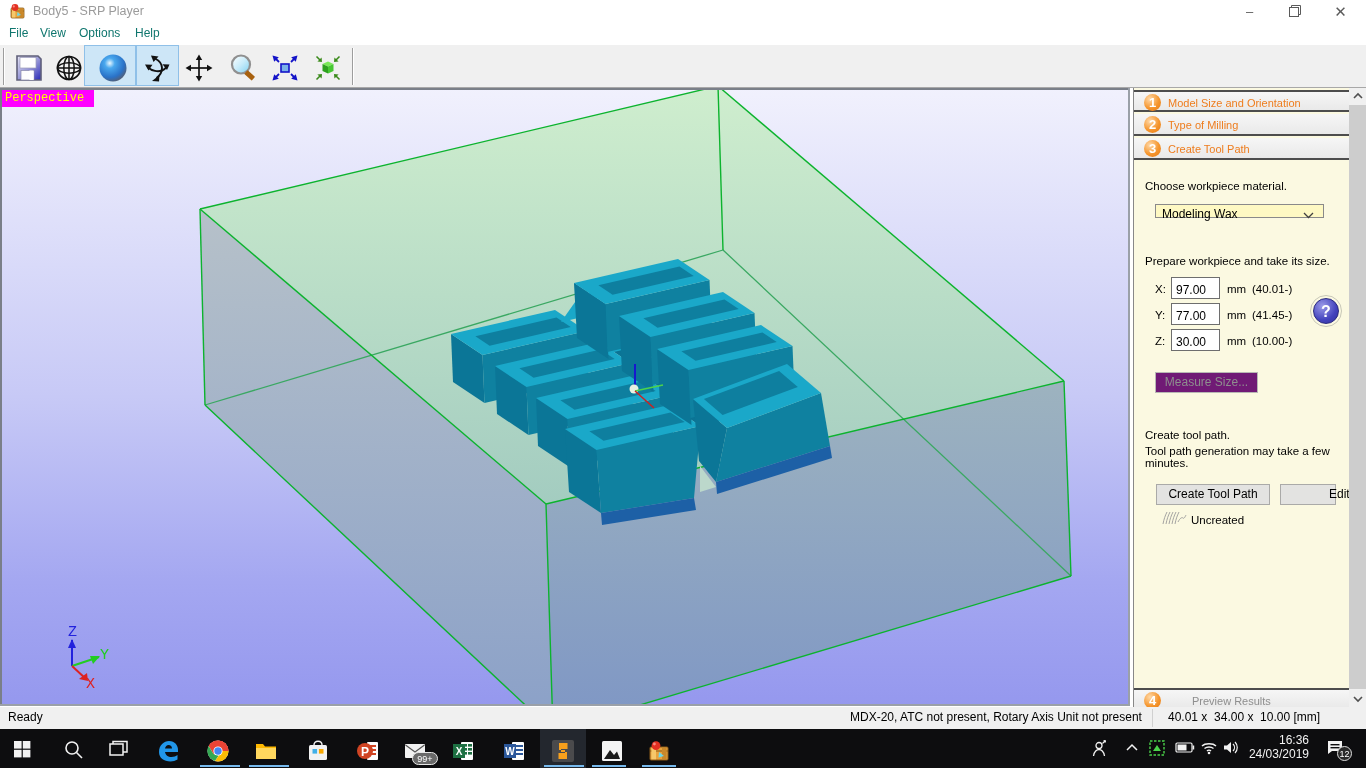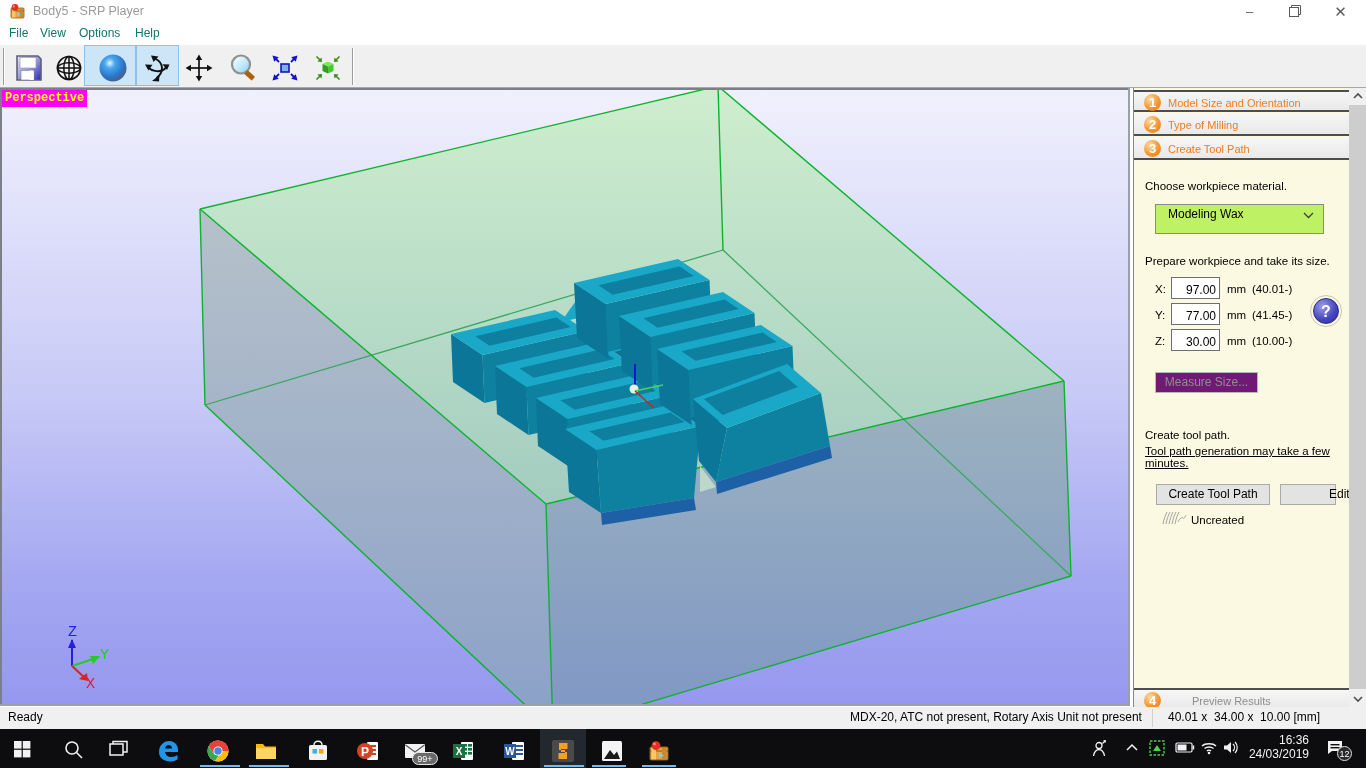--- a/index.html
+++ b/index.html
@@ -16,32 +16,32 @@
 #menubar { left:0; top:23px; width:1114px; height:21px; background:#ffffff; font-size:12px; color:#0f766e; }
 #menubar span { position:absolute; top:3px; }
 
 
 #toolbar { left:0; top:44px; width:1366px; height:44px; background:#f0f0f0; border-top:1px solid #ffffff; border-bottom:1px solid #a8a8a8; }
 .tsep { position:absolute; top:3px; height:37px; width:2px; border-left:1px solid #9d9d9d; border-right:1px solid #ffffff; }
 
 
 #vpwrap { left:0; top:88px; width:1130px; height:618px; background:#fff; }
 #scene { position:absolute; left:0; top:0; }
-#persp { left:2px; top:90px; background:#ff00ff; color:#ffff00; font-family:"Liberation Mono",monospace; font-weight:bold; font-size:12px; padding:1px 3px 2px 3px; letter-spacing:0px; }
+#persp { left:2px; top:90px; background:#ff00ff; color:#ffff00; font-family:"Liberation Mono",monospace; font-weight:normal; font-size:12px; padding:1px 10px 2px 3px; letter-spacing:0px; }
 
 
 #panel { left:1133px; top:88px; width:233px; height:619px; background:#fbf9e1; border-left:1px solid #888888; }
 .phead { position:absolute; left:0; width:215px; height:22px; background:linear-gradient(#f6f6f6,#e9e9e9); border-bottom:2px solid #4d4d4d; }
 .pball { position:absolute; left:10px; top:2px; width:17px; height:17px; border-radius:50%;
   background:radial-gradient(circle at 35% 30%, #ffd9a8, #f5962e 55%, #e87910); color:#fff; font-size:13px; font-weight:bold; text-align:center; line-height:17px; }
 .phtxt { position:absolute; left:34px; top:5px; font-size:11px; color:#ee7d1e; }
 .ptext { position:absolute; font-size:11.5px; color:#000; }
-#dropdown { left:21px; top:116px; width:169px; height:30px; background:#bef264; border:1px solid #8a8a8a; font-size:12px; color:#000; line-height:19px; padding-left:12px; }
+#dropdown { left:21px; top:116px; width:169px; height:14px; background:#fef9c3; border:1px solid #8a8a8a; font-size:12px; color:#000; line-height:19px; padding-left:6px; }
 .sizerow { position:absolute; font-size:11.5px; color:#000; }
-.sizein { position:absolute; width:49px; height:22px; background:#fff; border:1px solid #6e6e6e; font-size:12px; text-align:right; padding:3px 3px 0 4px; }
+.sizein { position:absolute; width:49px; height:22px; background:#fff; border:1px solid #6e6e6e; font-size:12px; padding:3px 3px 0 4px; }
 .btn { position:absolute; height:21px; background:#e3e3e1; border:1px solid #aaaaa8; font-size:12px; color:#000; text-align:center; }
 #measure { left:21px; top:284px; width:103px; height:21px; background:#701a75; border:1px solid #b8b8b4; color:#8e8e8e; line-height:19px; text-align:center; font-size:12px; position:absolute; }
 #scroll { left:215px; top:0px; width:18px; height:619px; background:#f0f0f0; }
 #scrollthumb { position:absolute; left:0px; top:17px; width:17px; height:584px; background:#cdcdcd; }
 
 
 #statusbar { left:0; top:707px; width:1366px; height:22px; background:#f0f0f0; font-size:12px; color:#000; }
 
 
 #taskbar { left:0; top:729px; width:1366px; height:39px; background:#0d0d0f; }
@@ -327,21 +327,21 @@
   <input class="sizein" style="left: 37px; top: 241px;" value="30.00" readonly="">
   <div class="sizerow" style="left:93px;top:247px;">mm</div>
   <div class="sizerow" style="left:118px;top:247px;">(10.00-)</div>
 
   <div class="abs" style="left:176px;top:207px;width:32px;height:32px;border:1px solid #c8c8b8;border-radius:50%;"></div>
   <div class="abs" style="left:179px;top:210px;width:26px;height:26px;border-radius:50%;background:radial-gradient(circle at 35% 30%,#9a9ae8,#4343bd 60%,#30309a);border:1px solid #2a2a80;color:#fff;font-size:16px;font-weight:bold;text-align:center;line-height:26px;">?</div>
 
   <div id="measure">Measure Size...</div>
 
   <div class="ptext" style="left:11px;top:341px;">Create tool path.</div>
-  <div class="ptext" style="left:11px;top:357px;width:200px;text-decoration:underline;">Tool path generation may take a few minutes.</div>
+  <div class="ptext" style="left:11px;top:357px;width:200px;">Tool path generation may take a few minutes.</div>
   <div class="btn" style="left:22px;top:396px;width:114px;line-height:19px;">Create Tool Path</div>
   <div class="btn" style="left:146px;top:396px;width:56px;line-height:19px;padding-left:48px;">Edit...</div>
   <svg class="abs" style="left:27px;top:422px" width="26" height="16" viewBox="0 0 26 16">
 <g stroke="#9a9a9a" stroke-width="0.9" fill="none">
 <path d="M2 14 C3 9, 4 6, 6 2"></path>
         <path d="M5 14 C6 9, 7 6, 9 2"></path>
         <path d="M8 14 C9 9, 10 6, 12 2"></path>
 <path d="M11 14 C12 9, 13 6, 15 2"></path>
         <path d="M14 14 C15 9, 16 6, 18 2"></path>
 <path d="M17 12 C19 8, 21 7, 22 8 C23 9, 24 7, 25 5"></path>

